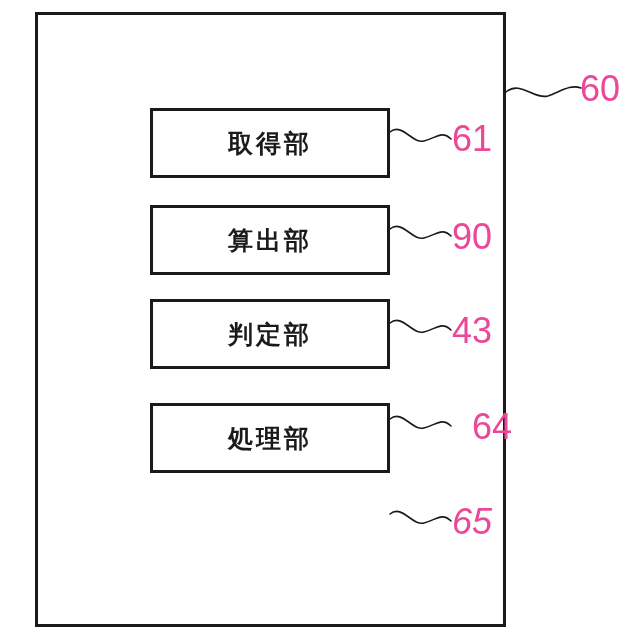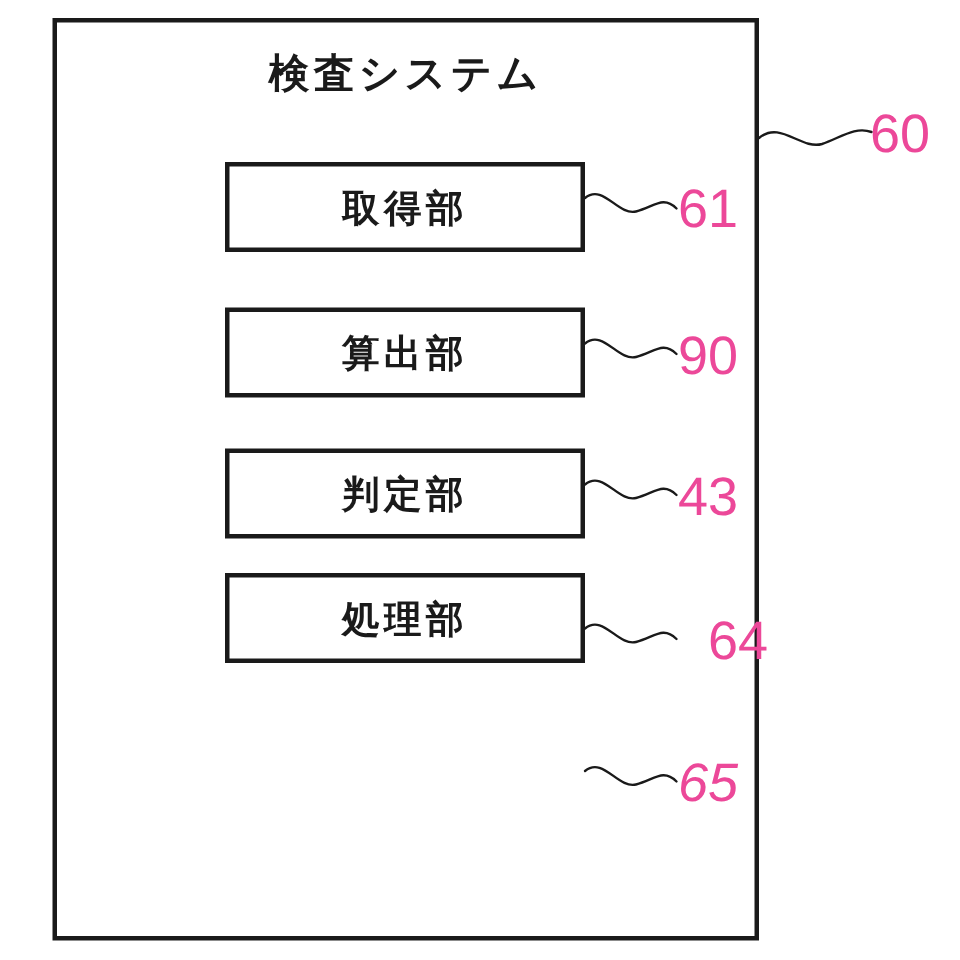--- a/index.html
+++ b/index.html
@@ -34,21 +34,21 @@
     text-align: center;
     font-size: 27px;
     font-weight: 600;
     letter-spacing: 3px;
     white-space: nowrap;
   }
   .unit-box {
     position: absolute;
     left: 150px;
     width: 240px;
-    height: 60px;
+    height: 70px;
     border: 3px solid #1a1a1a;
     box-sizing: border-box;
     background: #ffffff;
     display: flex;
     align-items: center;
     justify-content: center;
   }
   .unit-label {
     font-size: 25px;
     font-weight: 600;
@@ -78,41 +78,40 @@
     stroke-linecap: round;
   }
 </style>
 </head>
 <body>
 
 <div class="canvas">
 
   <div class="outer-box"></div>
 
-  <div class="diagram-title">検査システム</div>
 
   <svg class="leader-overlay" viewBox="0 0 640 640">
     <path d="M 506 92 C 520 80, 534 100, 548 96 C 560 92, 570 84, 581 88"></path>
     <path d="M 390 132 C 402 122, 412 144, 424 141 C 436 138, 442 130, 451 139"></path>
     <path d="M 390 229 C 402 219, 412 241, 424 238 C 436 235, 442 227, 451 236"></path>
     <path d="M 390 323 C 402 313, 412 335, 424 332 C 436 329, 442 321, 451 330"></path>
     <path d="M 390 419 C 402 409, 412 431, 424 428 C 436 425, 442 417, 451 426"></path>
     <path d="M 390 514 C 402 504, 412 526, 424 523 C 436 520, 442 512, 451 521"></path>
   </svg>
 
   <div class="unit-box" style="top:108px;">
     <span class="unit-label">取得部</span>
   </div>
   <div class="unit-box" style="top:205px;">
     <span class="unit-label">算出部</span>
   </div>
   <div class="unit-box" style="top:299px;">
     <span class="unit-label">判定部</span>
   </div>
-  <div class="unit-box" style="top:382px;">
+  <div class="unit-box" style="top:403px;">
     <span class="unit-label">処理部</span>
   </div>
 
   <div class="ref-num" style="left:580px; top:71px;">60</div>
   <div class="ref-num" style="left:452px; top:121px;">61</div>
   <div class="ref-num" style="left:452px; top:219px;">90</div>
   <div class="ref-num" style="left:452px; top:313px;">43</div>
   <div class="ref-num" style="left:472px; top:409px;">64</div>
   <div class="ref-num" style="left:452px; top:504px;font-style:italic;">65</div>
 

